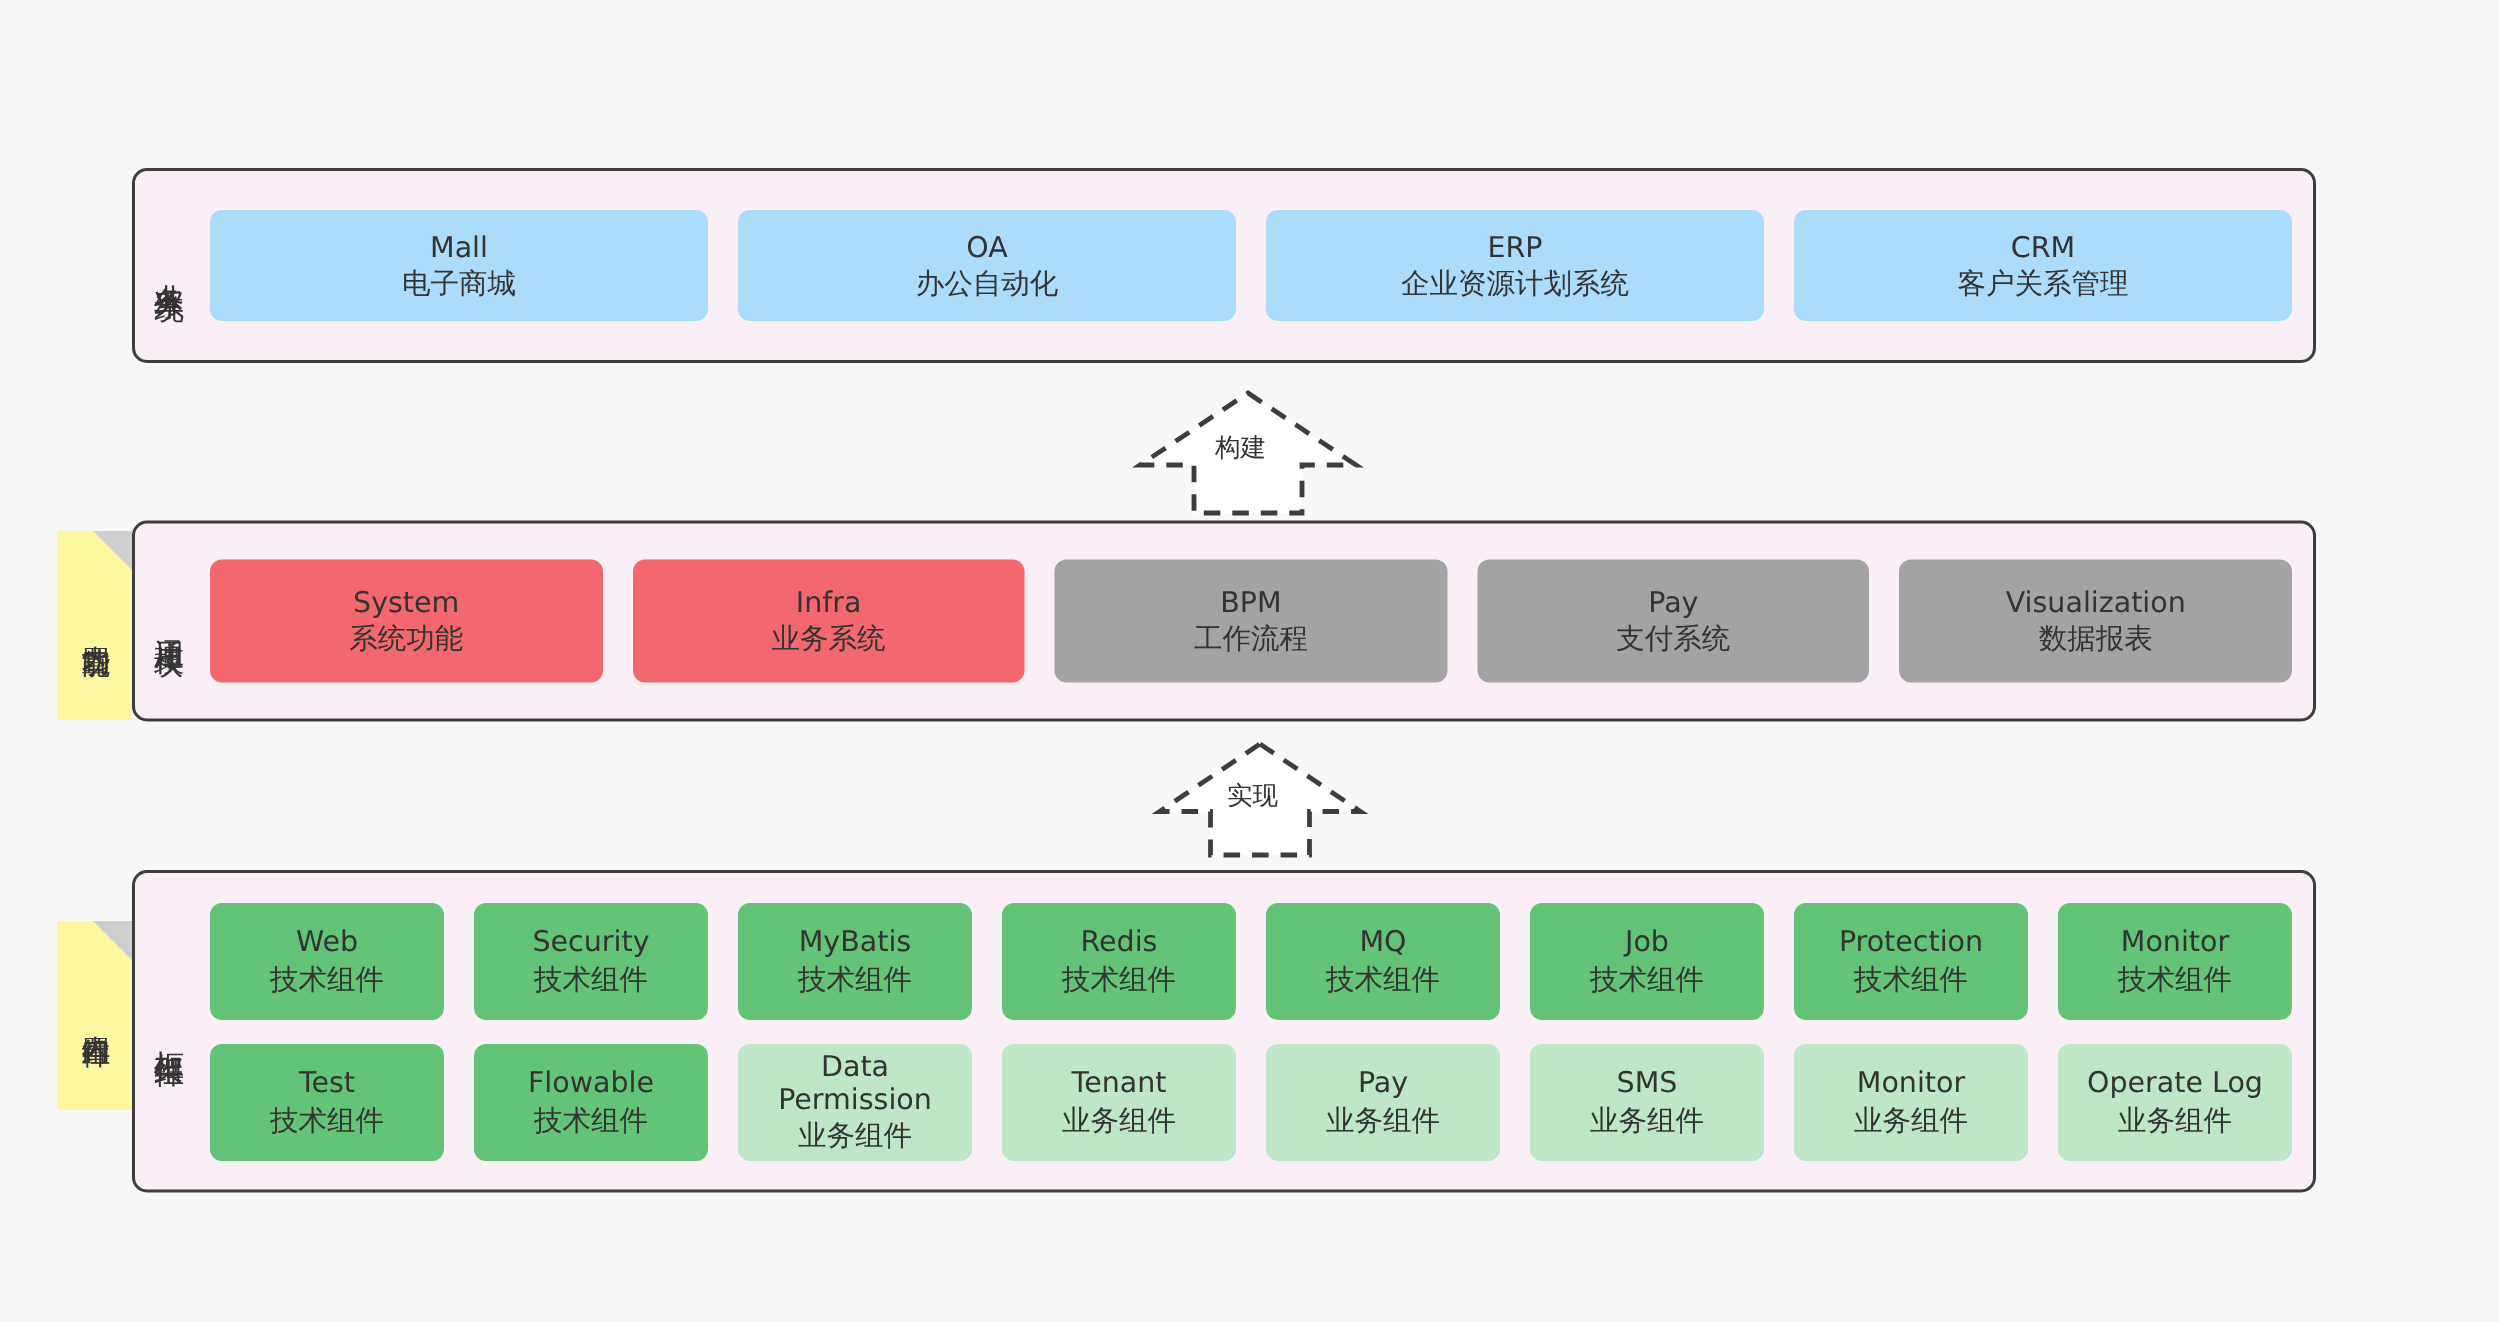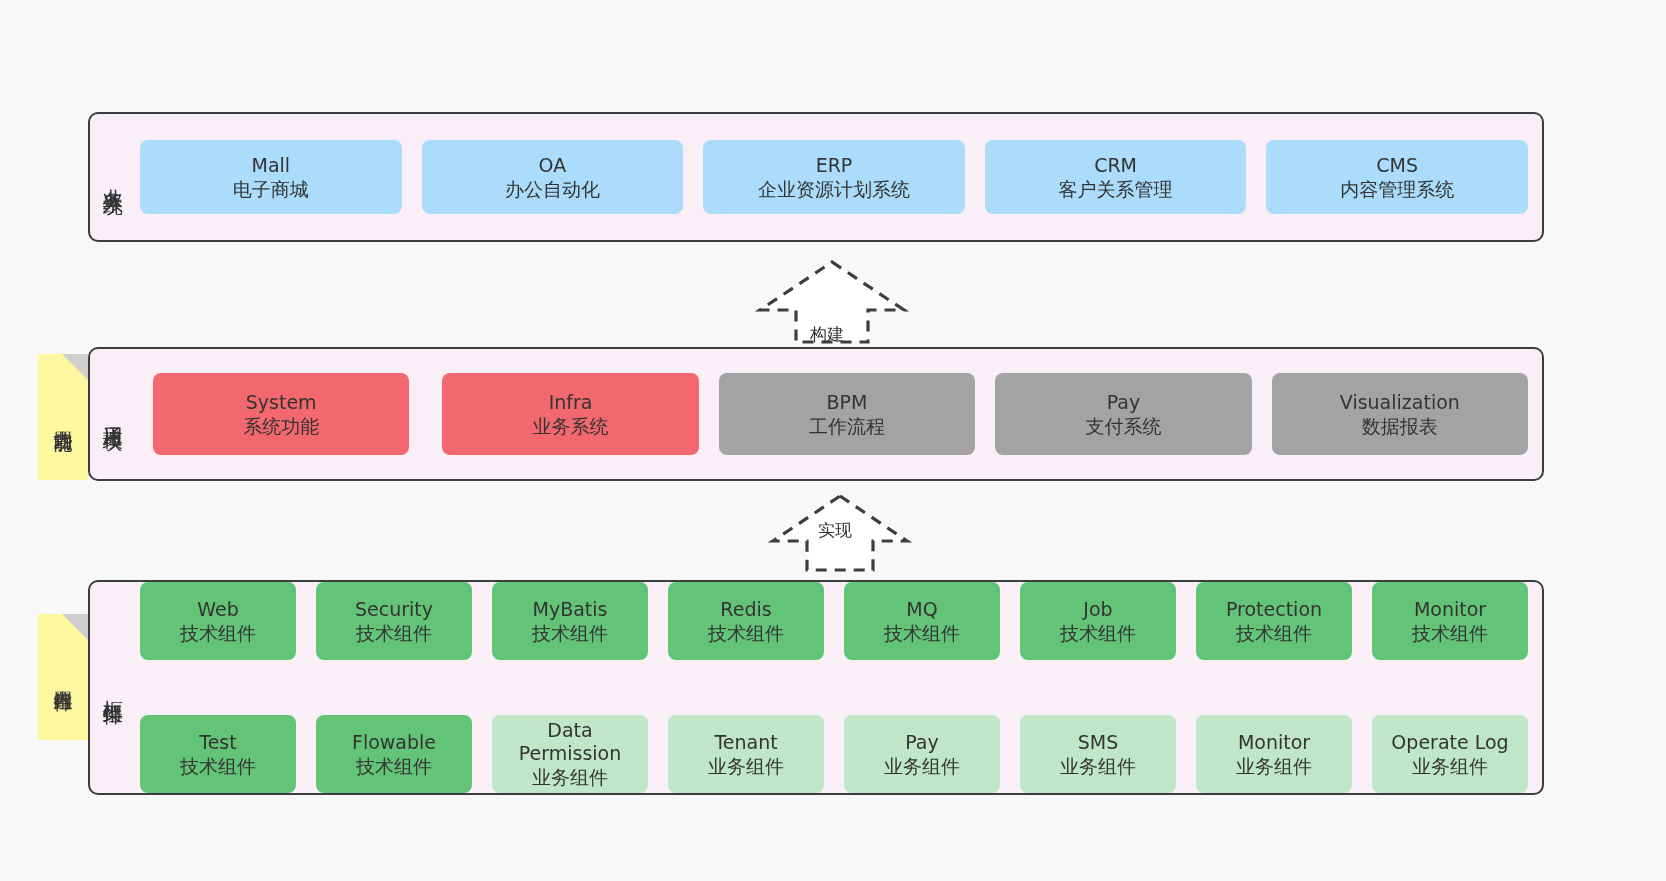--- a/index.html
+++ b/index.html
@@ -66,21 +66,21 @@
     font-size: 19px;
     line-height: 1.28;
     color: #333333;
     padding: 4px 6px;
   }
   .card .l1 { white-space: nowrap; }
   .card .l2 { white-space: nowrap; }
   .card.wrap .l1 { white-space: normal; }
 
   .c-blue        { background: #abdcfb; }
-  .c-red         { background: #f2686e; margin-left: 13px; }
+  .c-red         { background: #f2686e; }
   .c-pink        { background: #a3a3a3; }
   .c-green       { background: #63c477; }
   .c-lightgreen  { background: #bfe6c6; }
 
   .h-biz   { height: 74px; }
   .h-mod   { height: 82px; }
   .h-comp  { height: 78px; }
 
   
   .note {
@@ -142,33 +142,29 @@
           <span class="l2">办公自动化</span>
         </div>
         <div class="card c-blue h-biz">
           <span class="l1">ERP</span>
           <span class="l2">企业资源计划系统</span>
         </div>
         <div class="card c-blue h-biz">
           <span class="l1">CRM</span>
           <span class="l2">客户关系管理</span>
         </div>
-        <div class="card c-blue h-biz">
-          <span class="l1">CMS</span>
-          <span class="l2">内容管理系统</span>
-        </div>
       </div>
     </div>
   </div>
 
   <div class="arrow-wrap" style="left:752px; top:258px; width:160px; height:88px;">
     <svg width="160" height="88" viewBox="0 0 160 88">
       <path d="M80 4 L152 52 L116 52 L116 84 L44 84 L44 52 L8 52 Z" fill="#ffffff" stroke="#3d3d3d" stroke-width="3.2" stroke-dasharray="11 8" stroke-linejoin="miter"></path>
     </svg>
-    <span class="arrow-label" style="left:58px; top:29px;margin-top:36px;">构建</span>
+    <span class="arrow-label" style="left:58px; top:29px;">构建</span>
   </div>
 
   <div class="section" id="sec-module" style="left:88px; top:347px; width:1456px; height:134px;">
     <div class="section-label">通用模块</div>
     <div class="section-body">
       <div class="row">
         <div class="card c-red h-mod">
           <span class="l1">System</span>
           <span class="l2">系统功能</span>
         </div>
@@ -199,21 +195,21 @@
 
   <div class="arrow-wrap" style="left:766px; top:492px; width:148px; height:82px;">
     <svg width="148" height="82" viewBox="0 0 148 82">
       <path d="M74 4 L141 49 L107 49 L107 78 L41 78 L41 49 L7 49 Z" fill="#ffffff" stroke="#3d3d3d" stroke-width="3.2" stroke-dasharray="11 8" stroke-linejoin="miter"></path>
     </svg>
     <span class="arrow-label" style="left:52px; top:27px;">实现</span>
   </div>
 
   <div class="section" id="sec-framework" style="left:88px; top:580px; width:1456px; height:215px;">
     <div class="section-label">框架组件</div>
-    <div class="section-body" style="justify-content:space-between;">
+    <div class="section-body" style="">
       <div class="row">
         <div class="card c-green h-comp">
           <span class="l1">Web</span>
           <span class="l2">技术组件</span>
         </div>
         <div class="card c-green h-comp">
           <span class="l1">Security</span>
           <span class="l2">技术组件</span>
         </div>
         <div class="card c-green h-comp">

